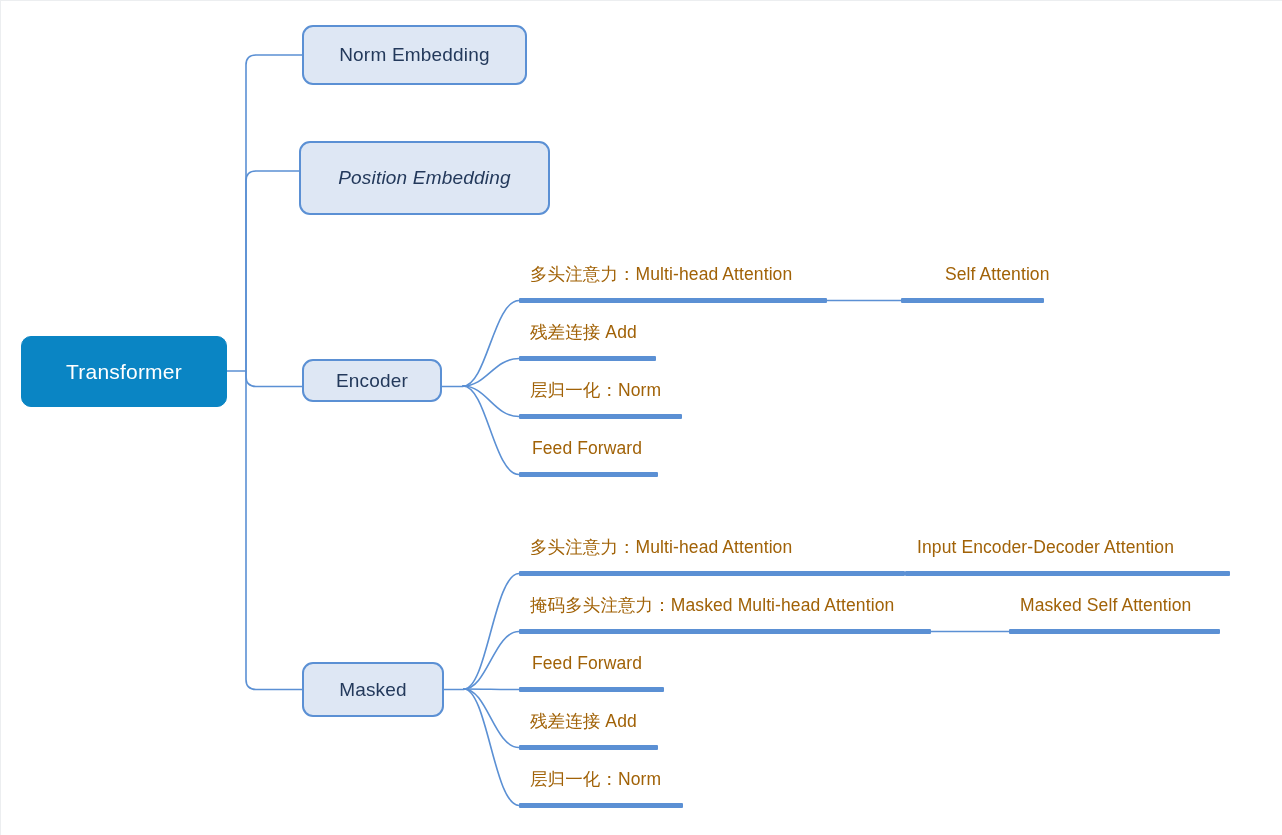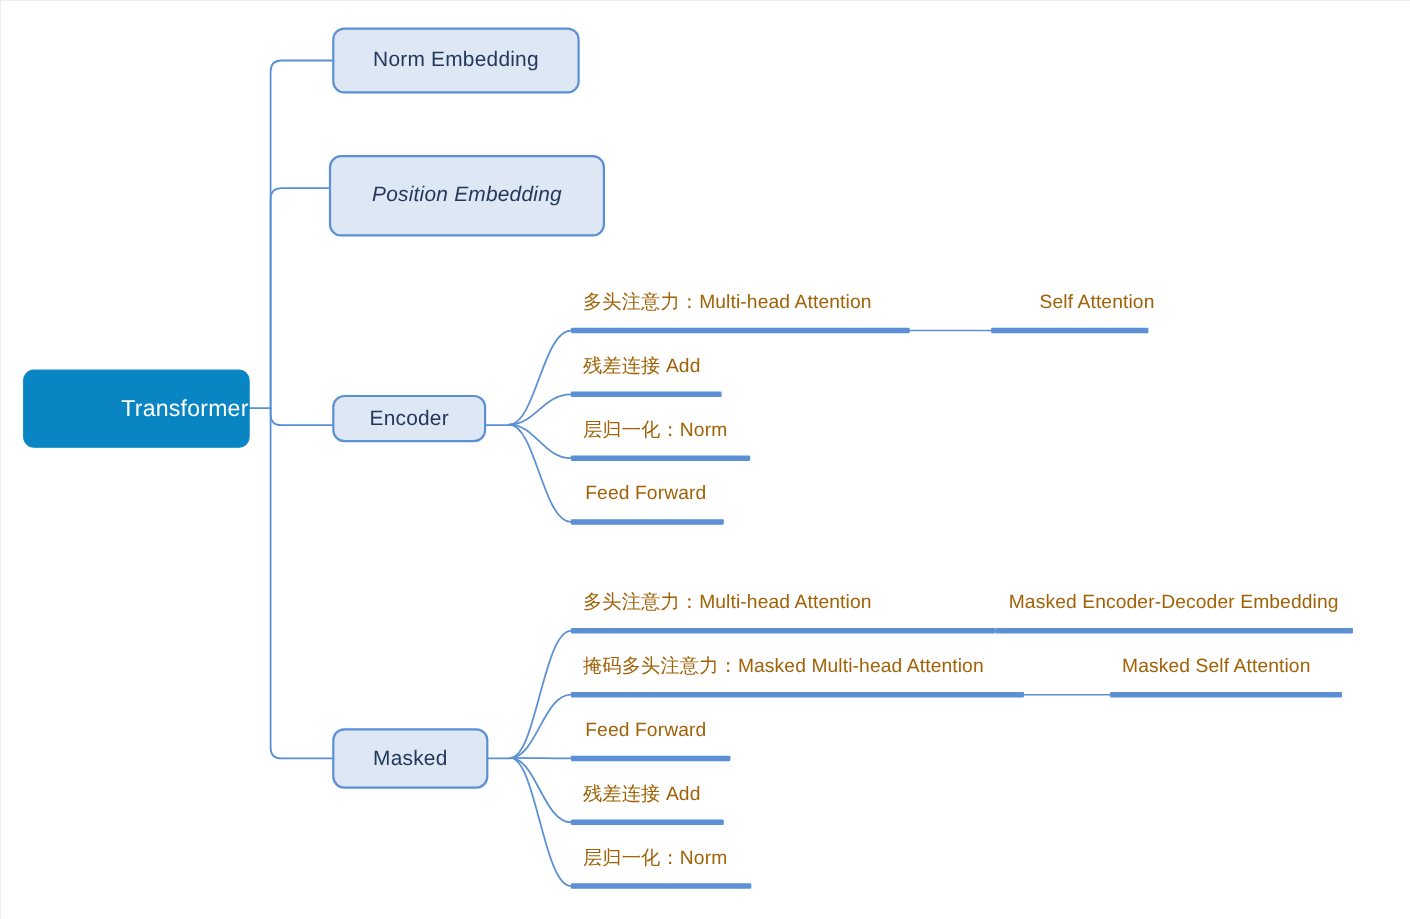--- a/index.html
+++ b/index.html
@@ -36,21 +36,20 @@
     justify-content: center;
     white-space: nowrap;
   }
   .node-root {
     background: #0a85c4;
     border: 1px solid #0a85c4;
     border-radius: 10px;
     color: #ffffff;
     font-size: 21px;
     letter-spacing: 0.2px;
-    justify-content: flex-end;
   }
   .node-box {
     background: #dee7f4;
     border: 2px solid #5b90d4;
     border-radius: 11px;
     color: #23395b;
     font-size: 19px;
     letter-spacing: 0.2px;
   }
   .node-underline {
@@ -130,19 +129,19 @@
       <span class="node-underline" style="left: 529px; top: 596px;">掩码多头注意力：Masked Multi-head Attention</span>
       <div class="bar" style="left: 518px; top: 628px; width: 412px;"></div>
       <span class="node-underline" style="left: 531px; top: 654px;">Feed Forward</span>
       <div class="bar" style="left: 518px; top: 686px; width: 145px;"></div>
       <span class="node-underline" style="left: 529px; top: 712px;">残差连接 Add</span>
       <div class="bar" style="left: 518px; top: 744px; width: 139px;"></div>
       <span class="node-underline" style="left: 529px; top: 770px;">层归一化：Norm</span>
       <div class="bar" style="left: 518px; top: 802px; width: 164px;"></div>
       <span class="node-underline" style="left: 911px; top: 265px; margin-left: 33px;">Self Attention</span>
       <div class="bar" style="left: 900px; top: 297px; width: 143px;"></div>
-      <span class="node-underline" style="left: 916px; top: 538px;">Masked Encoder-Decoder Embedding</span>
+      <span class="node-underline" style="left: 916px; top: 538px;">Input Encoder-Decoder Attention</span>
       <div class="bar" style="left: 904px; top: 570px; width: 325px;"></div>
       <span class="node-underline" style="left: 1019px; top: 596px;">Masked Self Attention</span>
       <div class="bar" style="left: 1008px; top: 628px; width: 211px;"></div>
     </div>
 
 </div>
 
 </body></html>

